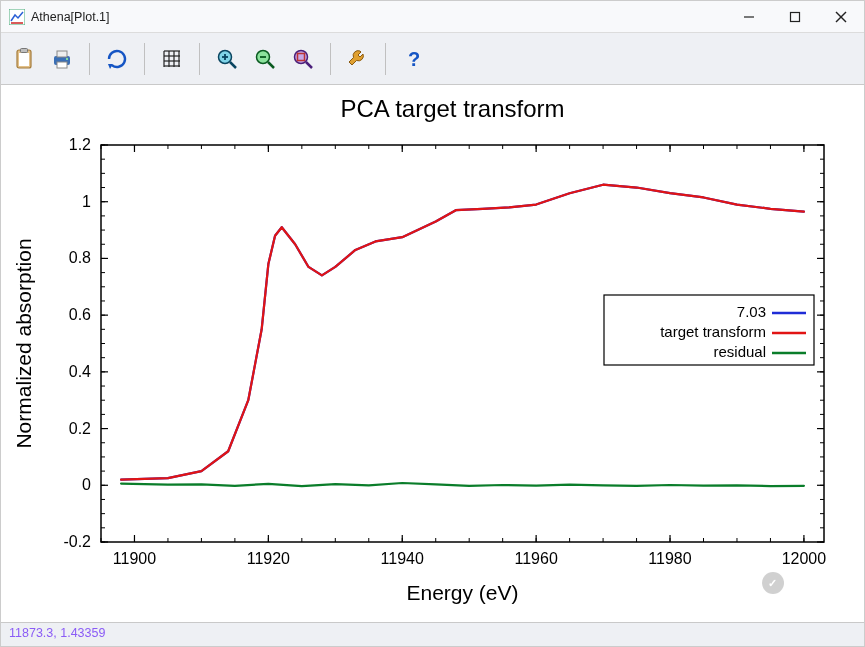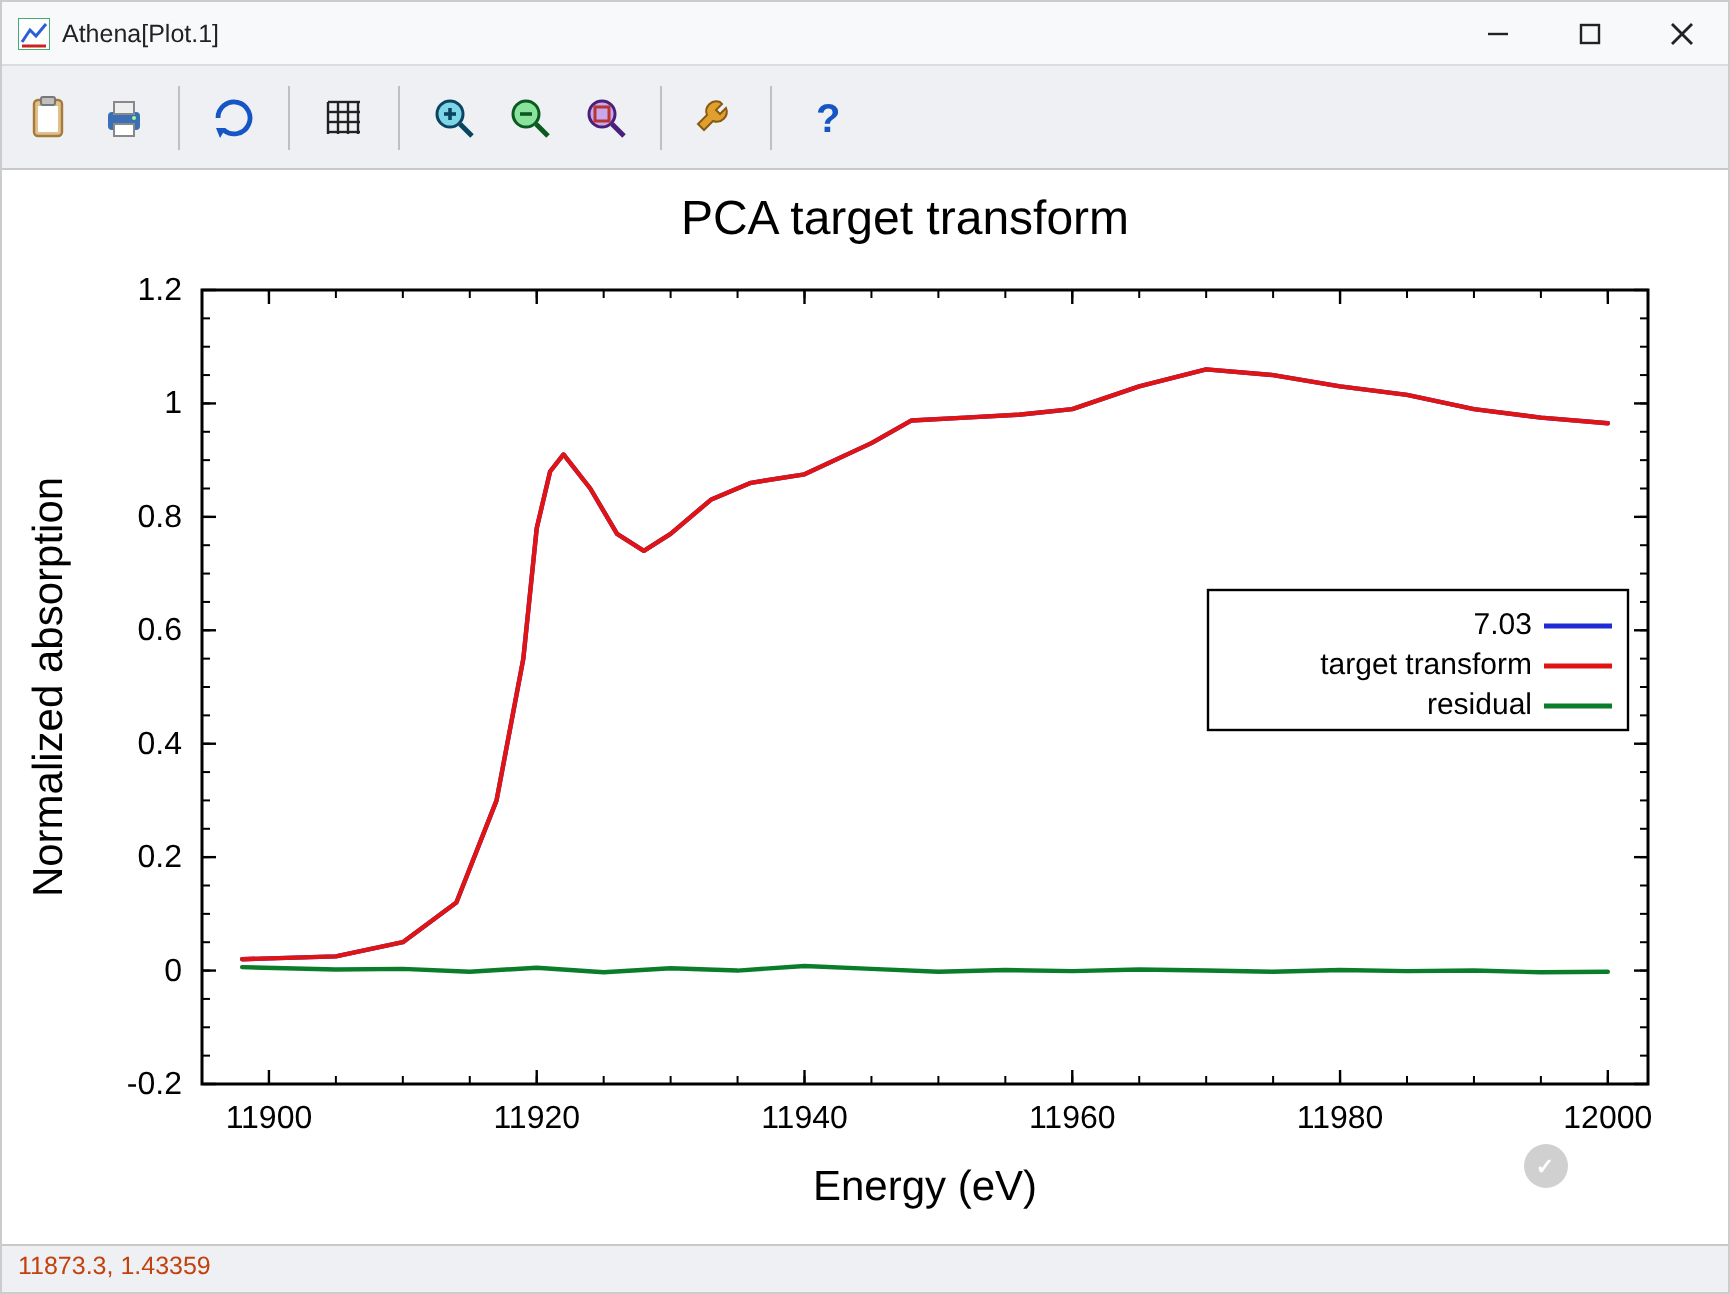--- a/index.html
+++ b/index.html
@@ -74,21 +74,21 @@
     background: #fff;
   }
   svg.chart { display:block; }
 
   
   .statusbar {
     height: 24px;
     background: #eef0f4;
     border-top: 1px solid #c9c9c9;
     font-size: 12.5px;
-    color: #c2410c;
+    color: #8b5cf6;
     padding: 3px 8px;
   }
 
   
   .watermark {
     position: absolute;
     right: 80px; bottom: 28px;
     color: rgba(120,120,120,0.45);
     font-size: 15px;
     letter-spacing: 1px;

